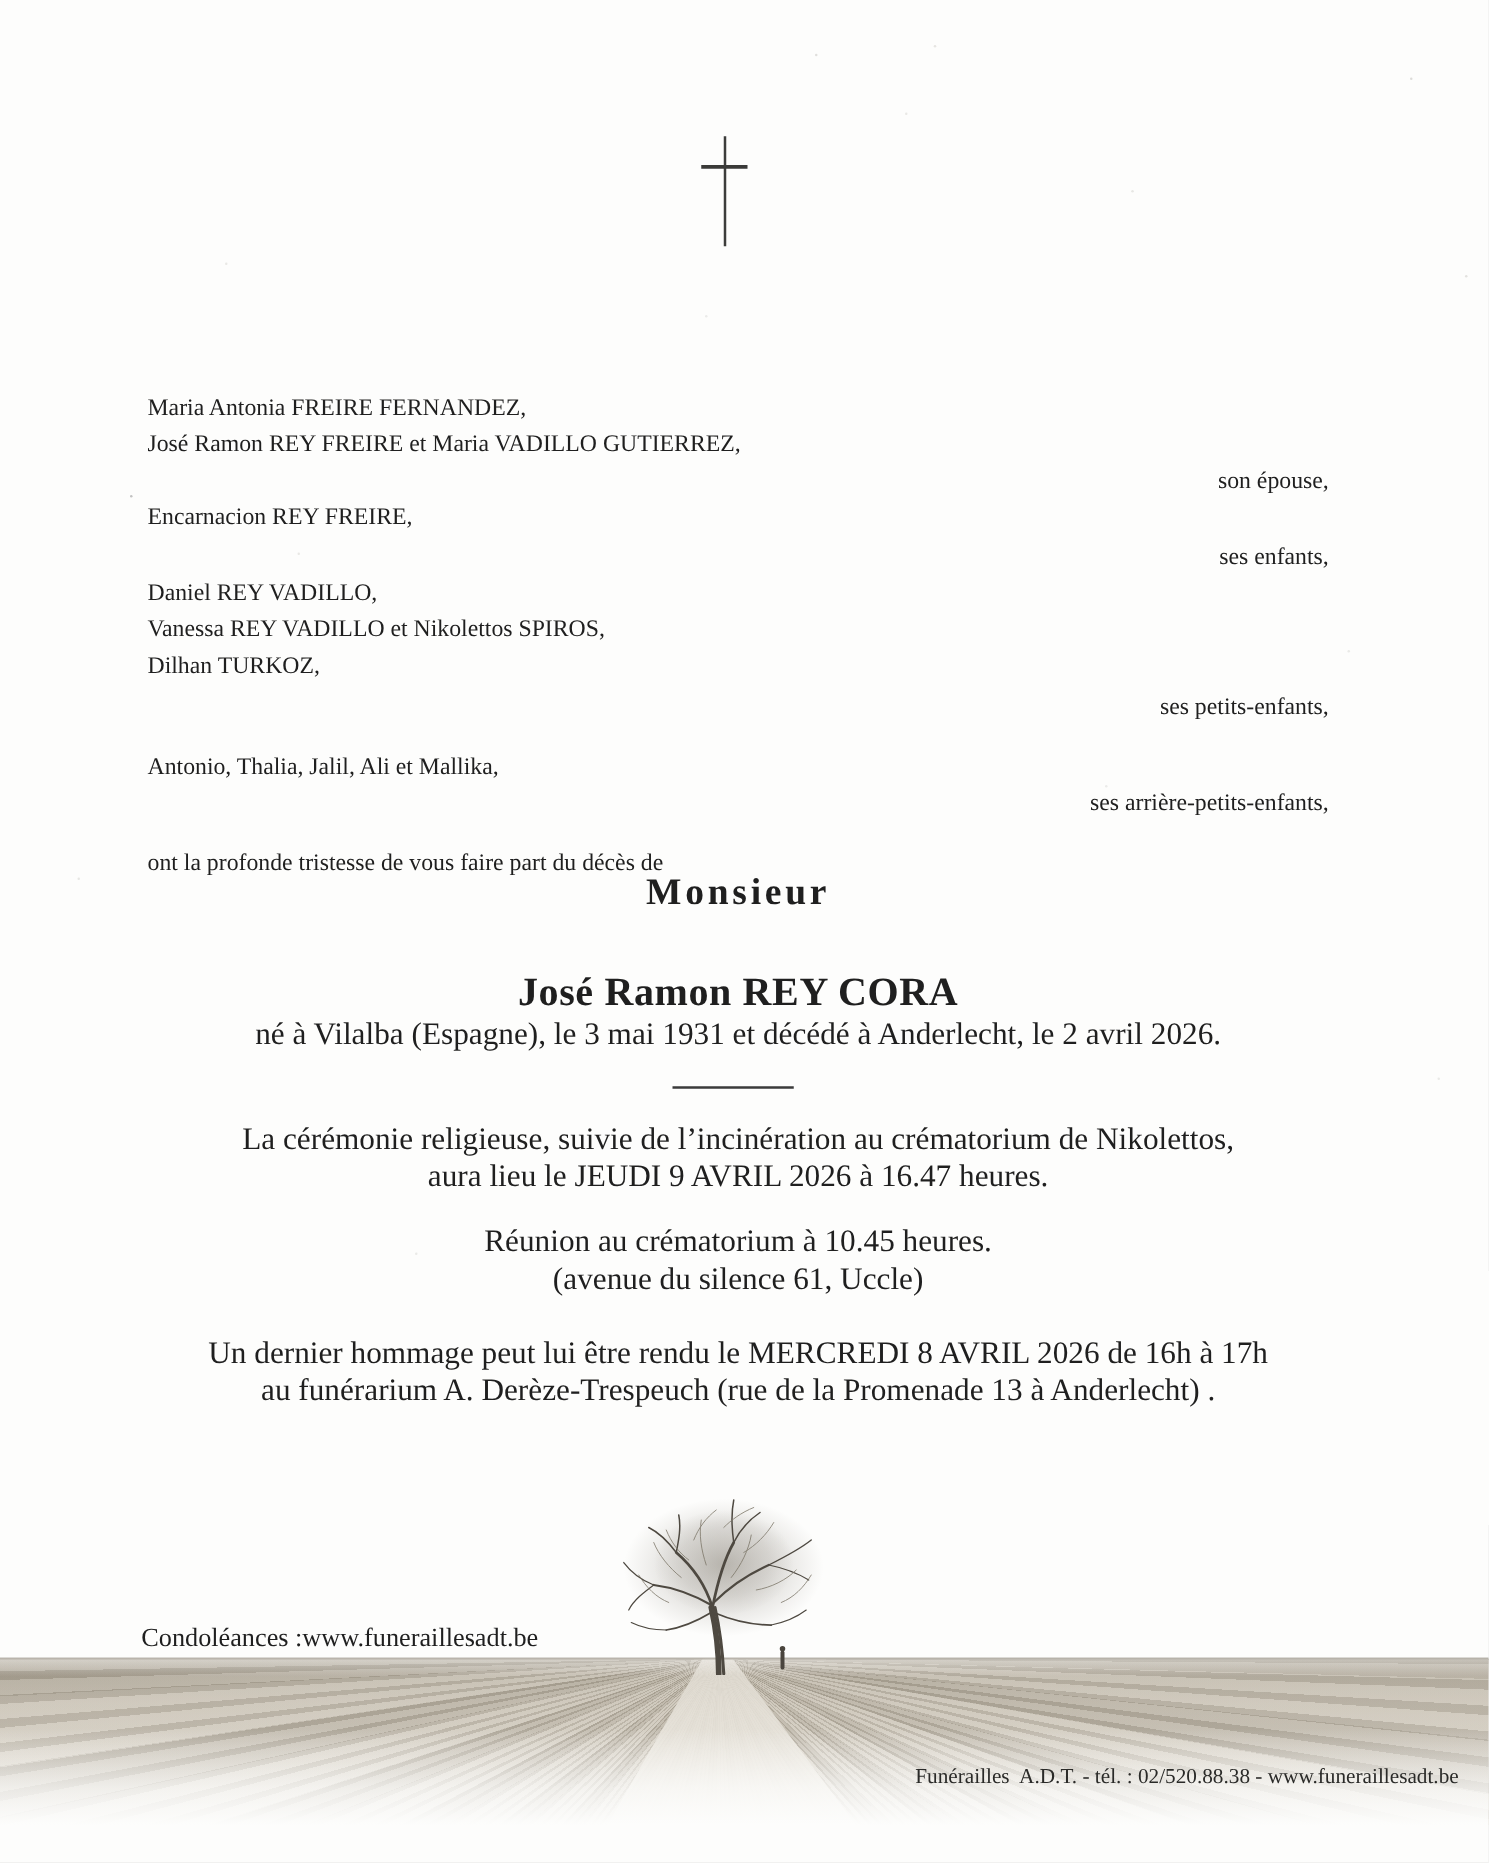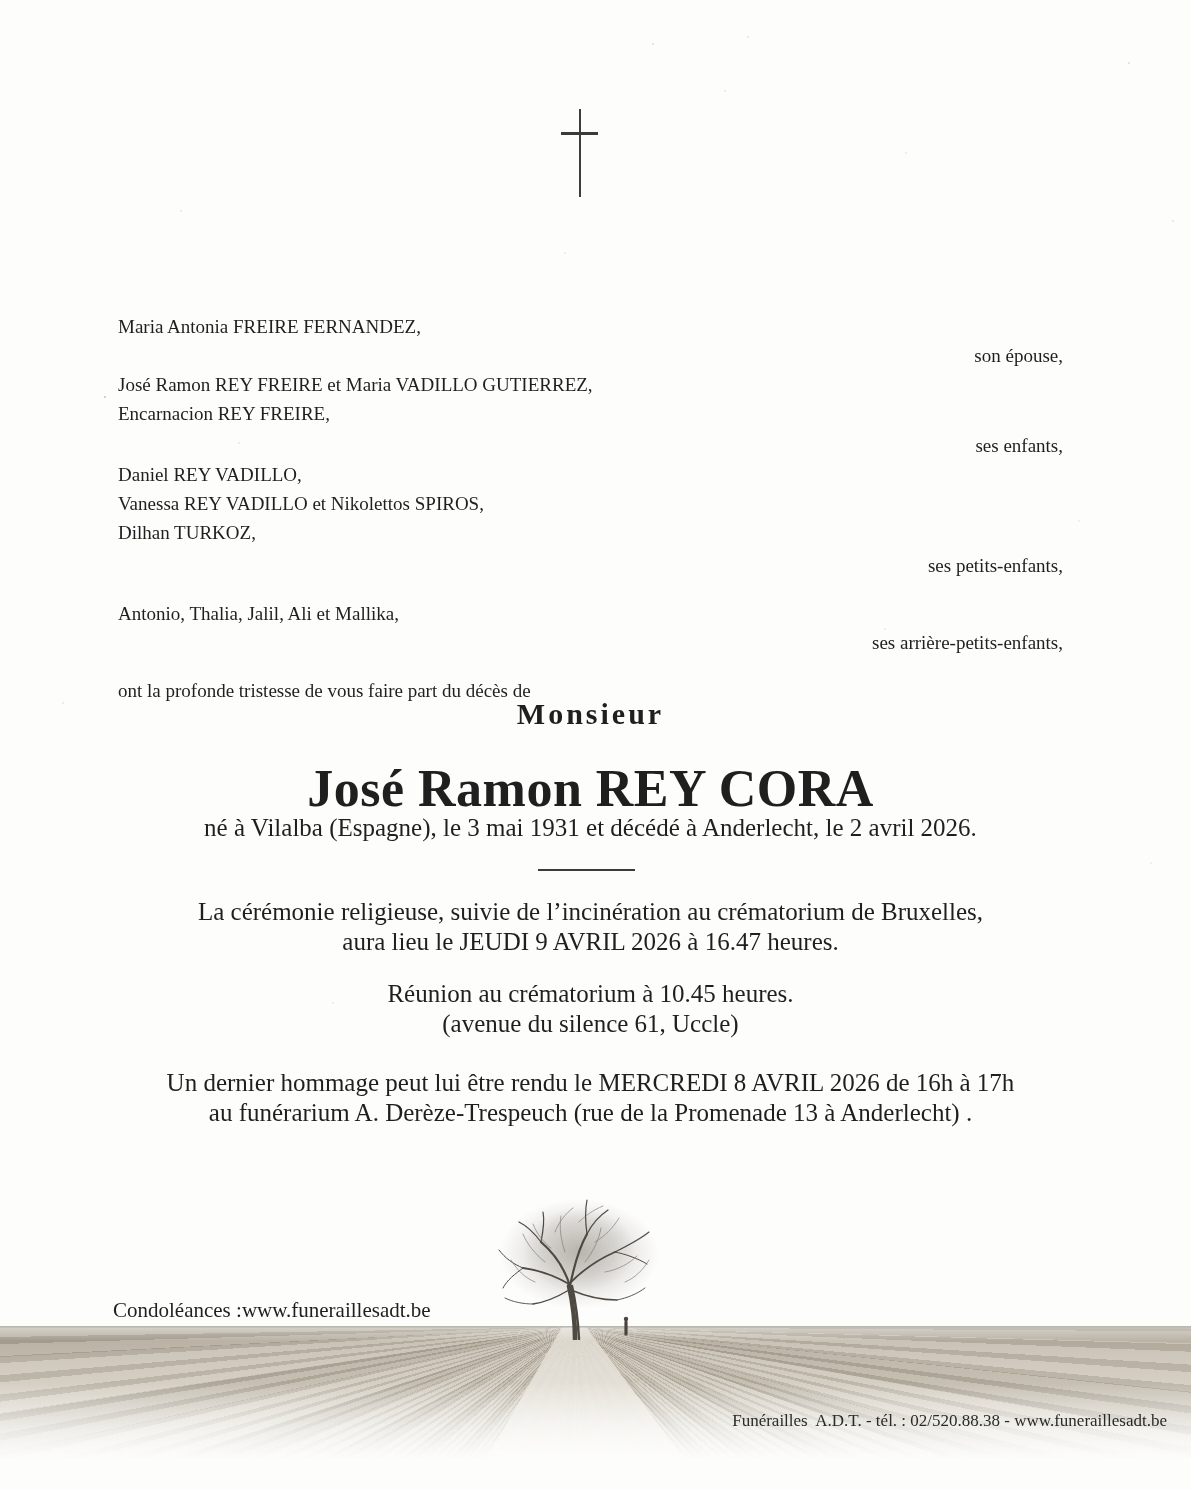--- a/index.html
+++ b/index.html
@@ -36,21 +36,21 @@
     font-size:19px;line-height:29px;
   }
   .family .line{white-space:nowrap;}
   .family .right{text-align:right;}
   .family .g1{margin-top:3px;}
   .family .g2{margin-top:4px;}
   .family .g3{margin-top:19px;}
   
   .centered{position:absolute;left:118px;right:128px;text-align:center;}
   .title-monsieur{top:697px;font-size:30px;font-weight:bold;letter-spacing:3px;}
-  .deceased-name{top:759px;font-size:52px;font-weight:bold;letter-spacing:.5px;}
+  .deceased-name{top:775px;font-size:32px;font-weight:bold;letter-spacing:.5px;}
   .life-dates{top:814px;font-size:25px;}
   .divider{position:absolute;left:538px;top:869px;width:97px;height:2px;background:#3b3b3b;}
   .para{font-size:25px;line-height:30px;}
   .ceremony{top:897px;}
   .meeting{top:979px;}
   .tribute{top:1068px;}
   
   .condolences{position:absolute;left:113px;top:1298px;font-size:21px;z-index:6;}
   .footer{
     position:absolute;left:0;right:24px;top:1411px;text-align:right;
@@ -86,43 +86,43 @@
 
   <div class="speckles"></div>
 
   <div class="cross">
     <span class="cross-v"></span>
     <span class="cross-h"></span>
   </div>
 
   <div class="family">
     <div class="line left">Maria Antonia FREIRE FERNANDEZ,</div>
+    <div class="line left">José Ramon REY FREIRE et Maria VADILLO GUTIERREZ,</div>
     <div class="line right">son épouse,</div>
-    <div class="line left">José Ramon REY FREIRE et Maria VADILLO GUTIERREZ,</div>
     <div class="line left">Encarnacion REY FREIRE,</div>
     <div class="line right g1">ses enfants,</div>
     <div class="line left">Daniel REY VADILLO,</div>
     <div class="line left">Vanessa REY VADILLO et Nikolettos SPIROS,</div>
     <div class="line left">Dilhan TURKOZ,</div>
     <div class="line right g2">ses petits-enfants,</div>
     <div class="line left g3">Antonio, Thalia, Jalil, Ali et Mallika,</div>
     <div class="line right">ses arrière-petits-enfants,</div>
     <div class="line left g3">ont la profonde tristesse de vous faire part du décès de</div>
   </div>
 
   <div class="centered title-monsieur">Monsieur</div>
 
   <div class="centered deceased-name">José Ramon REY CORA</div>
 
   <div class="centered life-dates">né à Vilalba (Espagne), le 3 mai 1931 et décédé à Anderlecht, le 2 avril 2026.</div>
 
   <div class="divider"></div>
 
   <div class="centered para ceremony">
-    <div>La cérémonie religieuse, suivie de l’incinération au crématorium de Bruxelles,</div>
+    <div>La cérémonie religieuse, suivie de l’incinération au crématorium de Nikolettos,</div>
     <div>aura lieu le JEUDI 9 AVRIL 2026 à 16.47 heures.</div>
   </div>
 
   <div class="centered para meeting">
     <div>Réunion au crématorium à 10.45 heures.</div>
     <div>(avenue du silence 61, Uccle)</div>
   </div>
 
   <div class="centered para tribute">
     <div>Un dernier hommage peut lui être rendu le MERCREDI 8 AVRIL 2026 de 16h à 17h</div>

